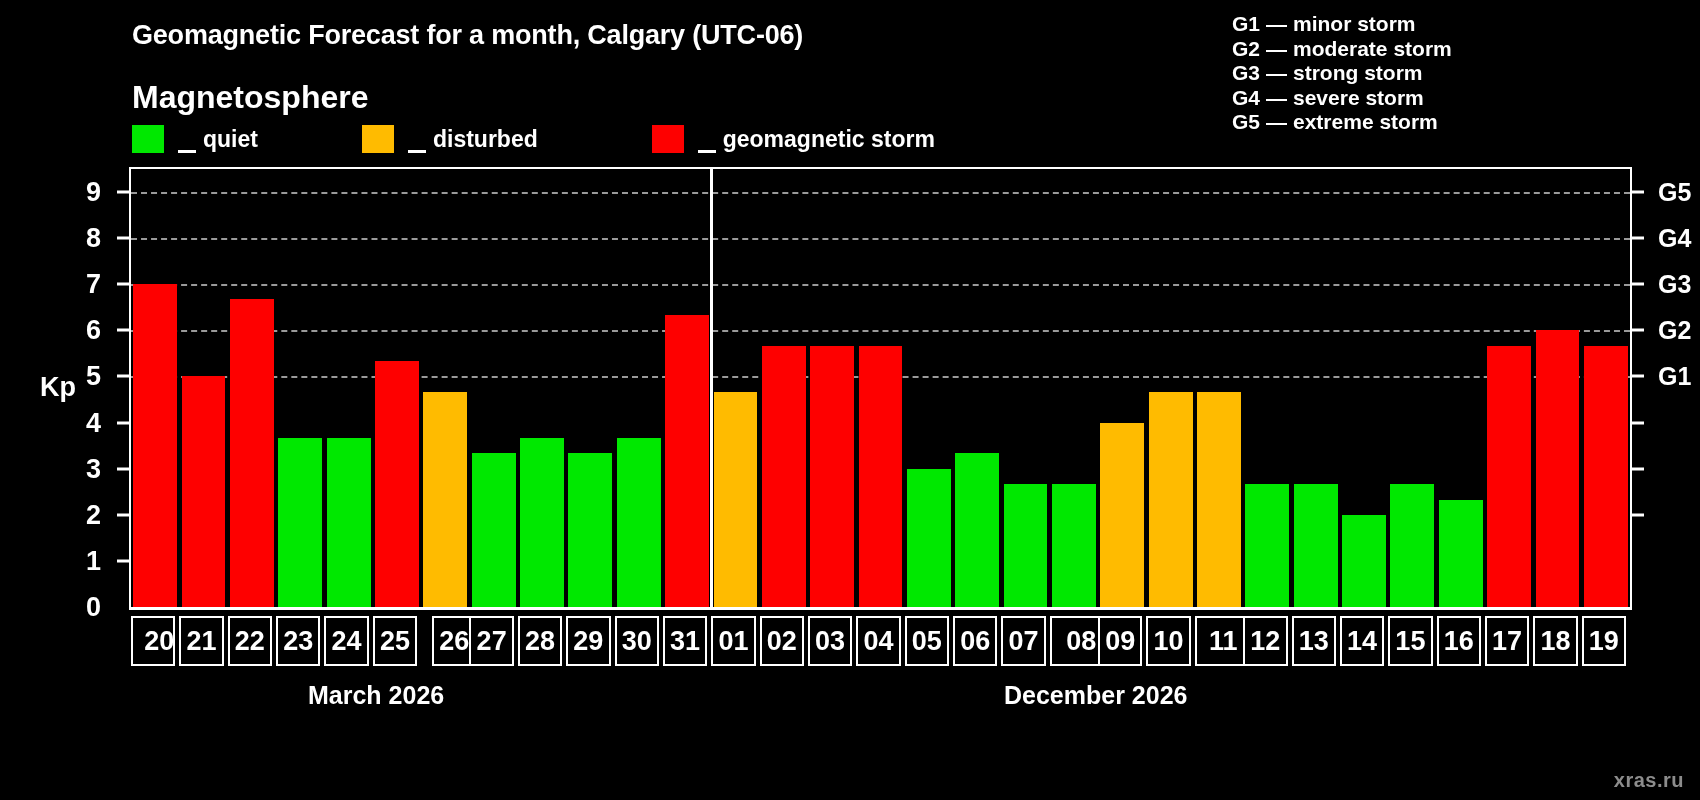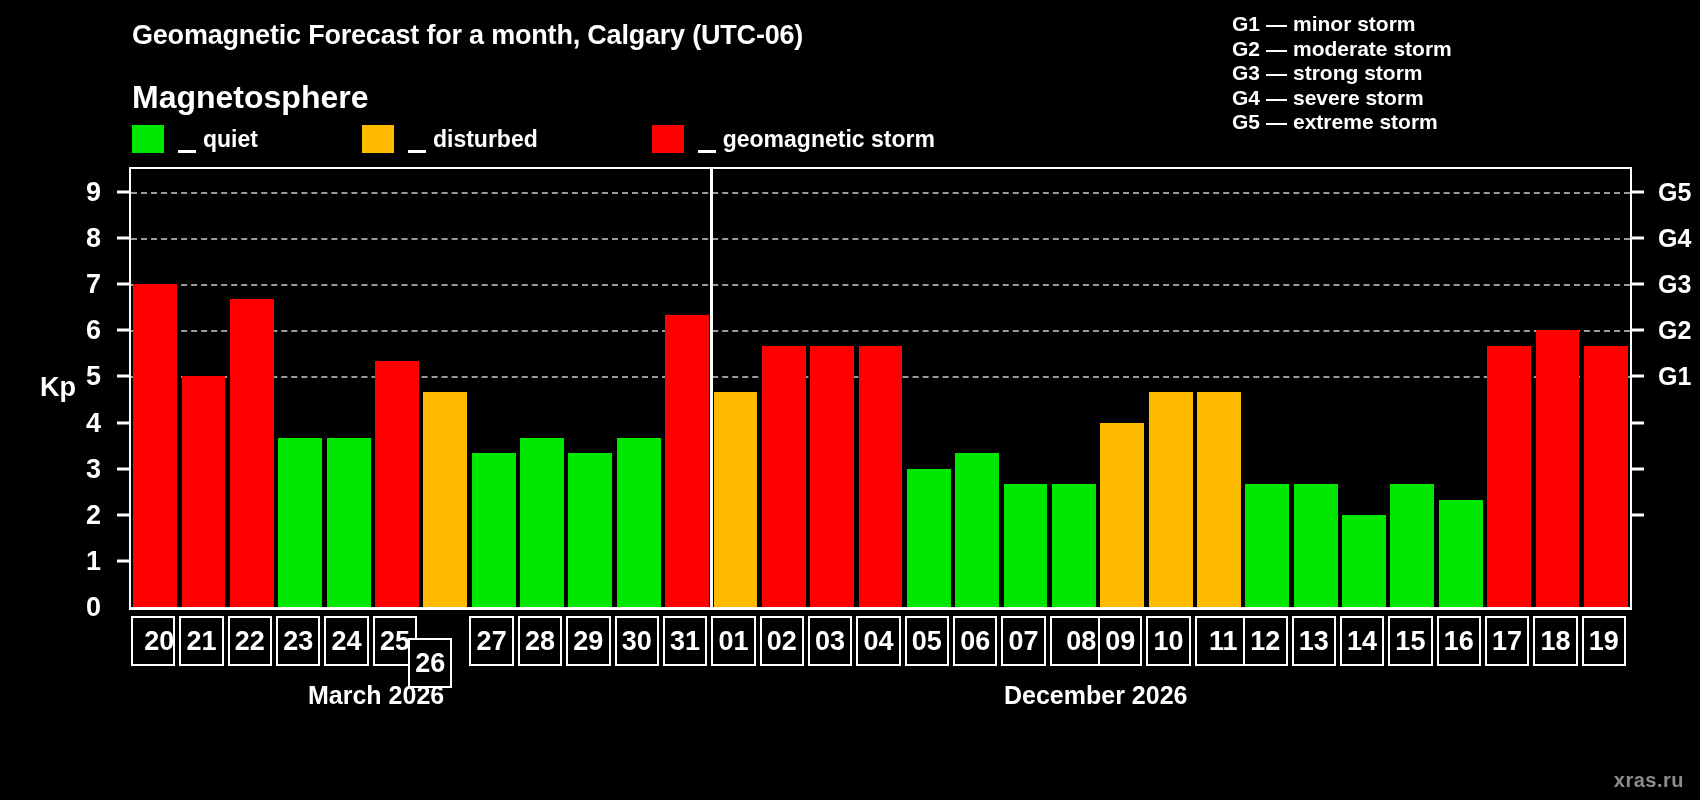--- a/index.html
+++ b/index.html
@@ -356,21 +356,21 @@
     <div class="gtick-mark" style="top: 255.579px;"></div>
   </div>
 
 <div id="day-labels">
     <div class="day-box" style="left: 2px; width: 44.3548px; padding-left: 12px;">20</div>
     <div class="day-box" style="left: 50.3548px; width: 44.3548px;">21</div>
     <div class="day-box" style="left: 98.7097px; width: 44.3548px;">22</div>
     <div class="day-box" style="left: 147.065px; width: 44.3548px;">23</div>
     <div class="day-box" style="left: 195.419px; width: 44.3548px;">24</div>
     <div class="day-box" style="left: 243.774px; width: 44.3548px;">25</div>
-    <div class="day-box" style="left: 279px; width: 44.3548px; margin-top: 22px;">26</div>
+    <div class="day-box" style="left: 303px; width: 44.3548px;">26</div>
     <div class="day-box" style="left: 340.484px; width: 44.3548px;">27</div>
     <div class="day-box" style="left: 388.839px; width: 44.3548px;">28</div>
     <div class="day-box" style="left: 437.194px; width: 44.3548px;">29</div>
     <div class="day-box" style="left: 485.548px; width: 44.3548px;">30</div>
     <div class="day-box" style="left: 533.903px; width: 44.3548px;">31</div>
     <div class="day-box" style="left: 582.258px; width: 44.3548px;">01</div>
     <div class="day-box" style="left: 630.613px; width: 44.3548px;">02</div>
     <div class="day-box" style="left: 678.968px; width: 44.3548px;">03</div>
     <div class="day-box" style="left: 727.323px; width: 44.3548px;">04</div>
     <div class="day-box" style="left: 775.677px; width: 44.3548px;">05</div>

